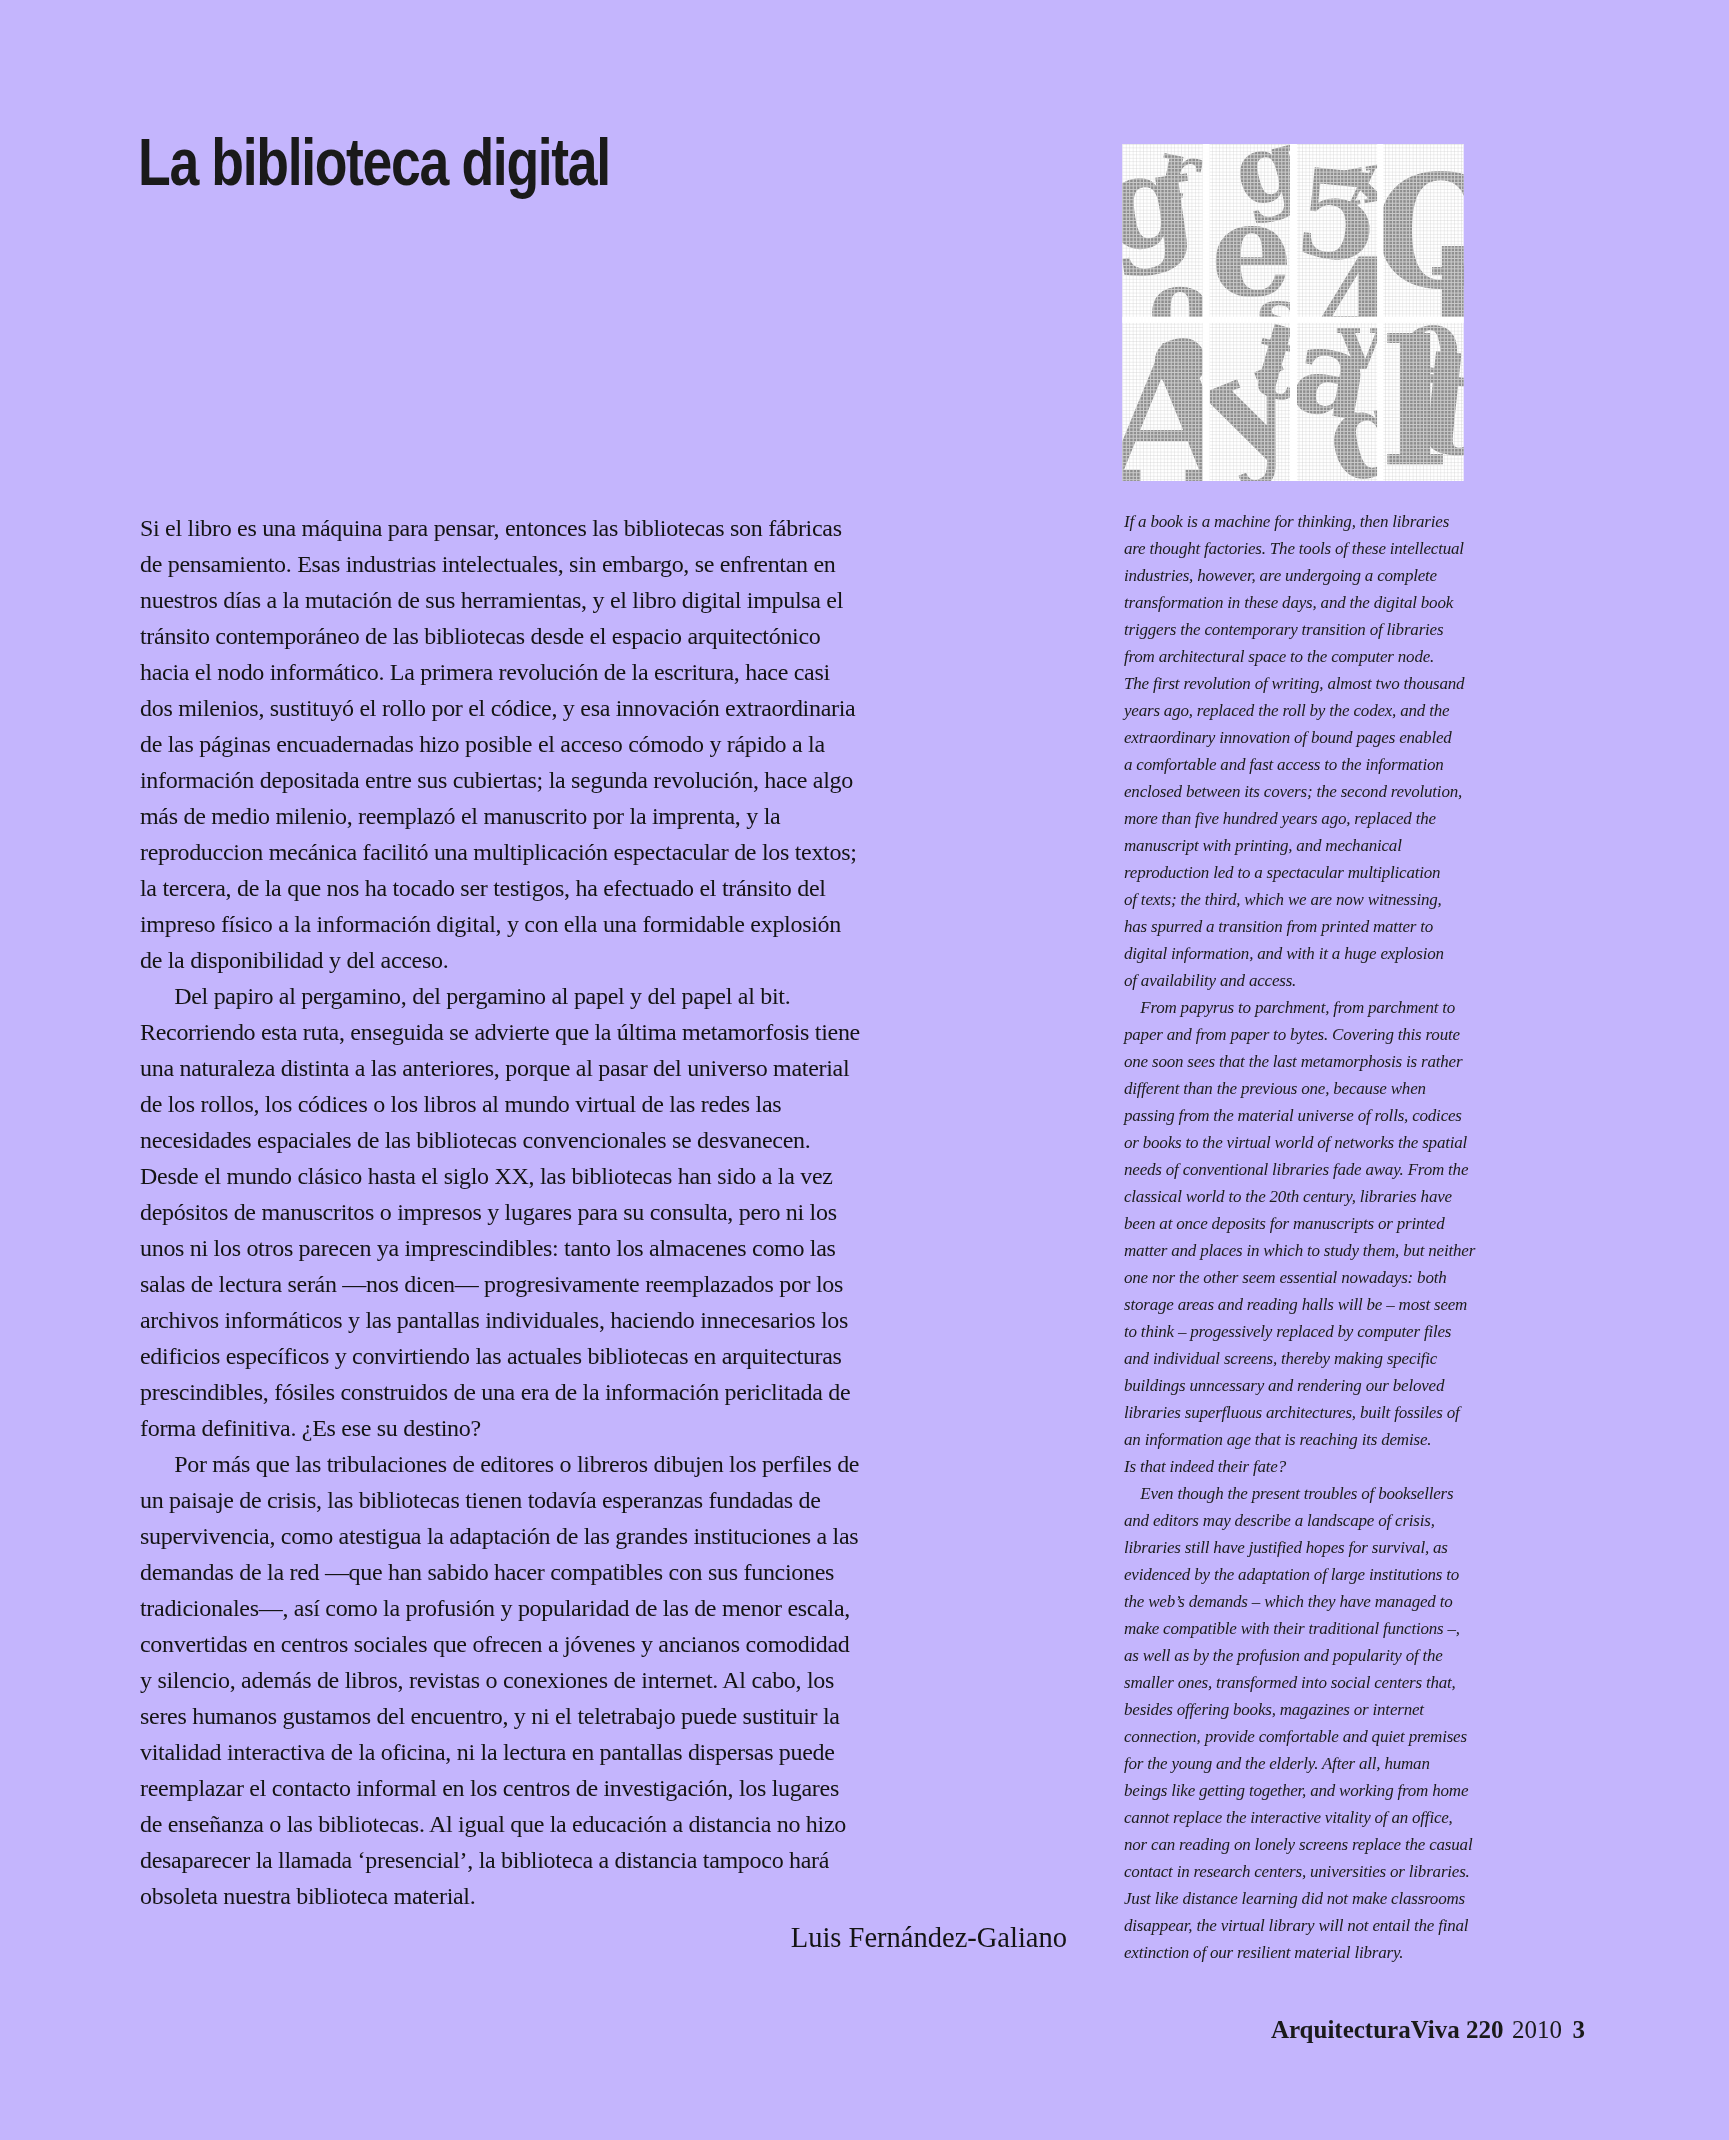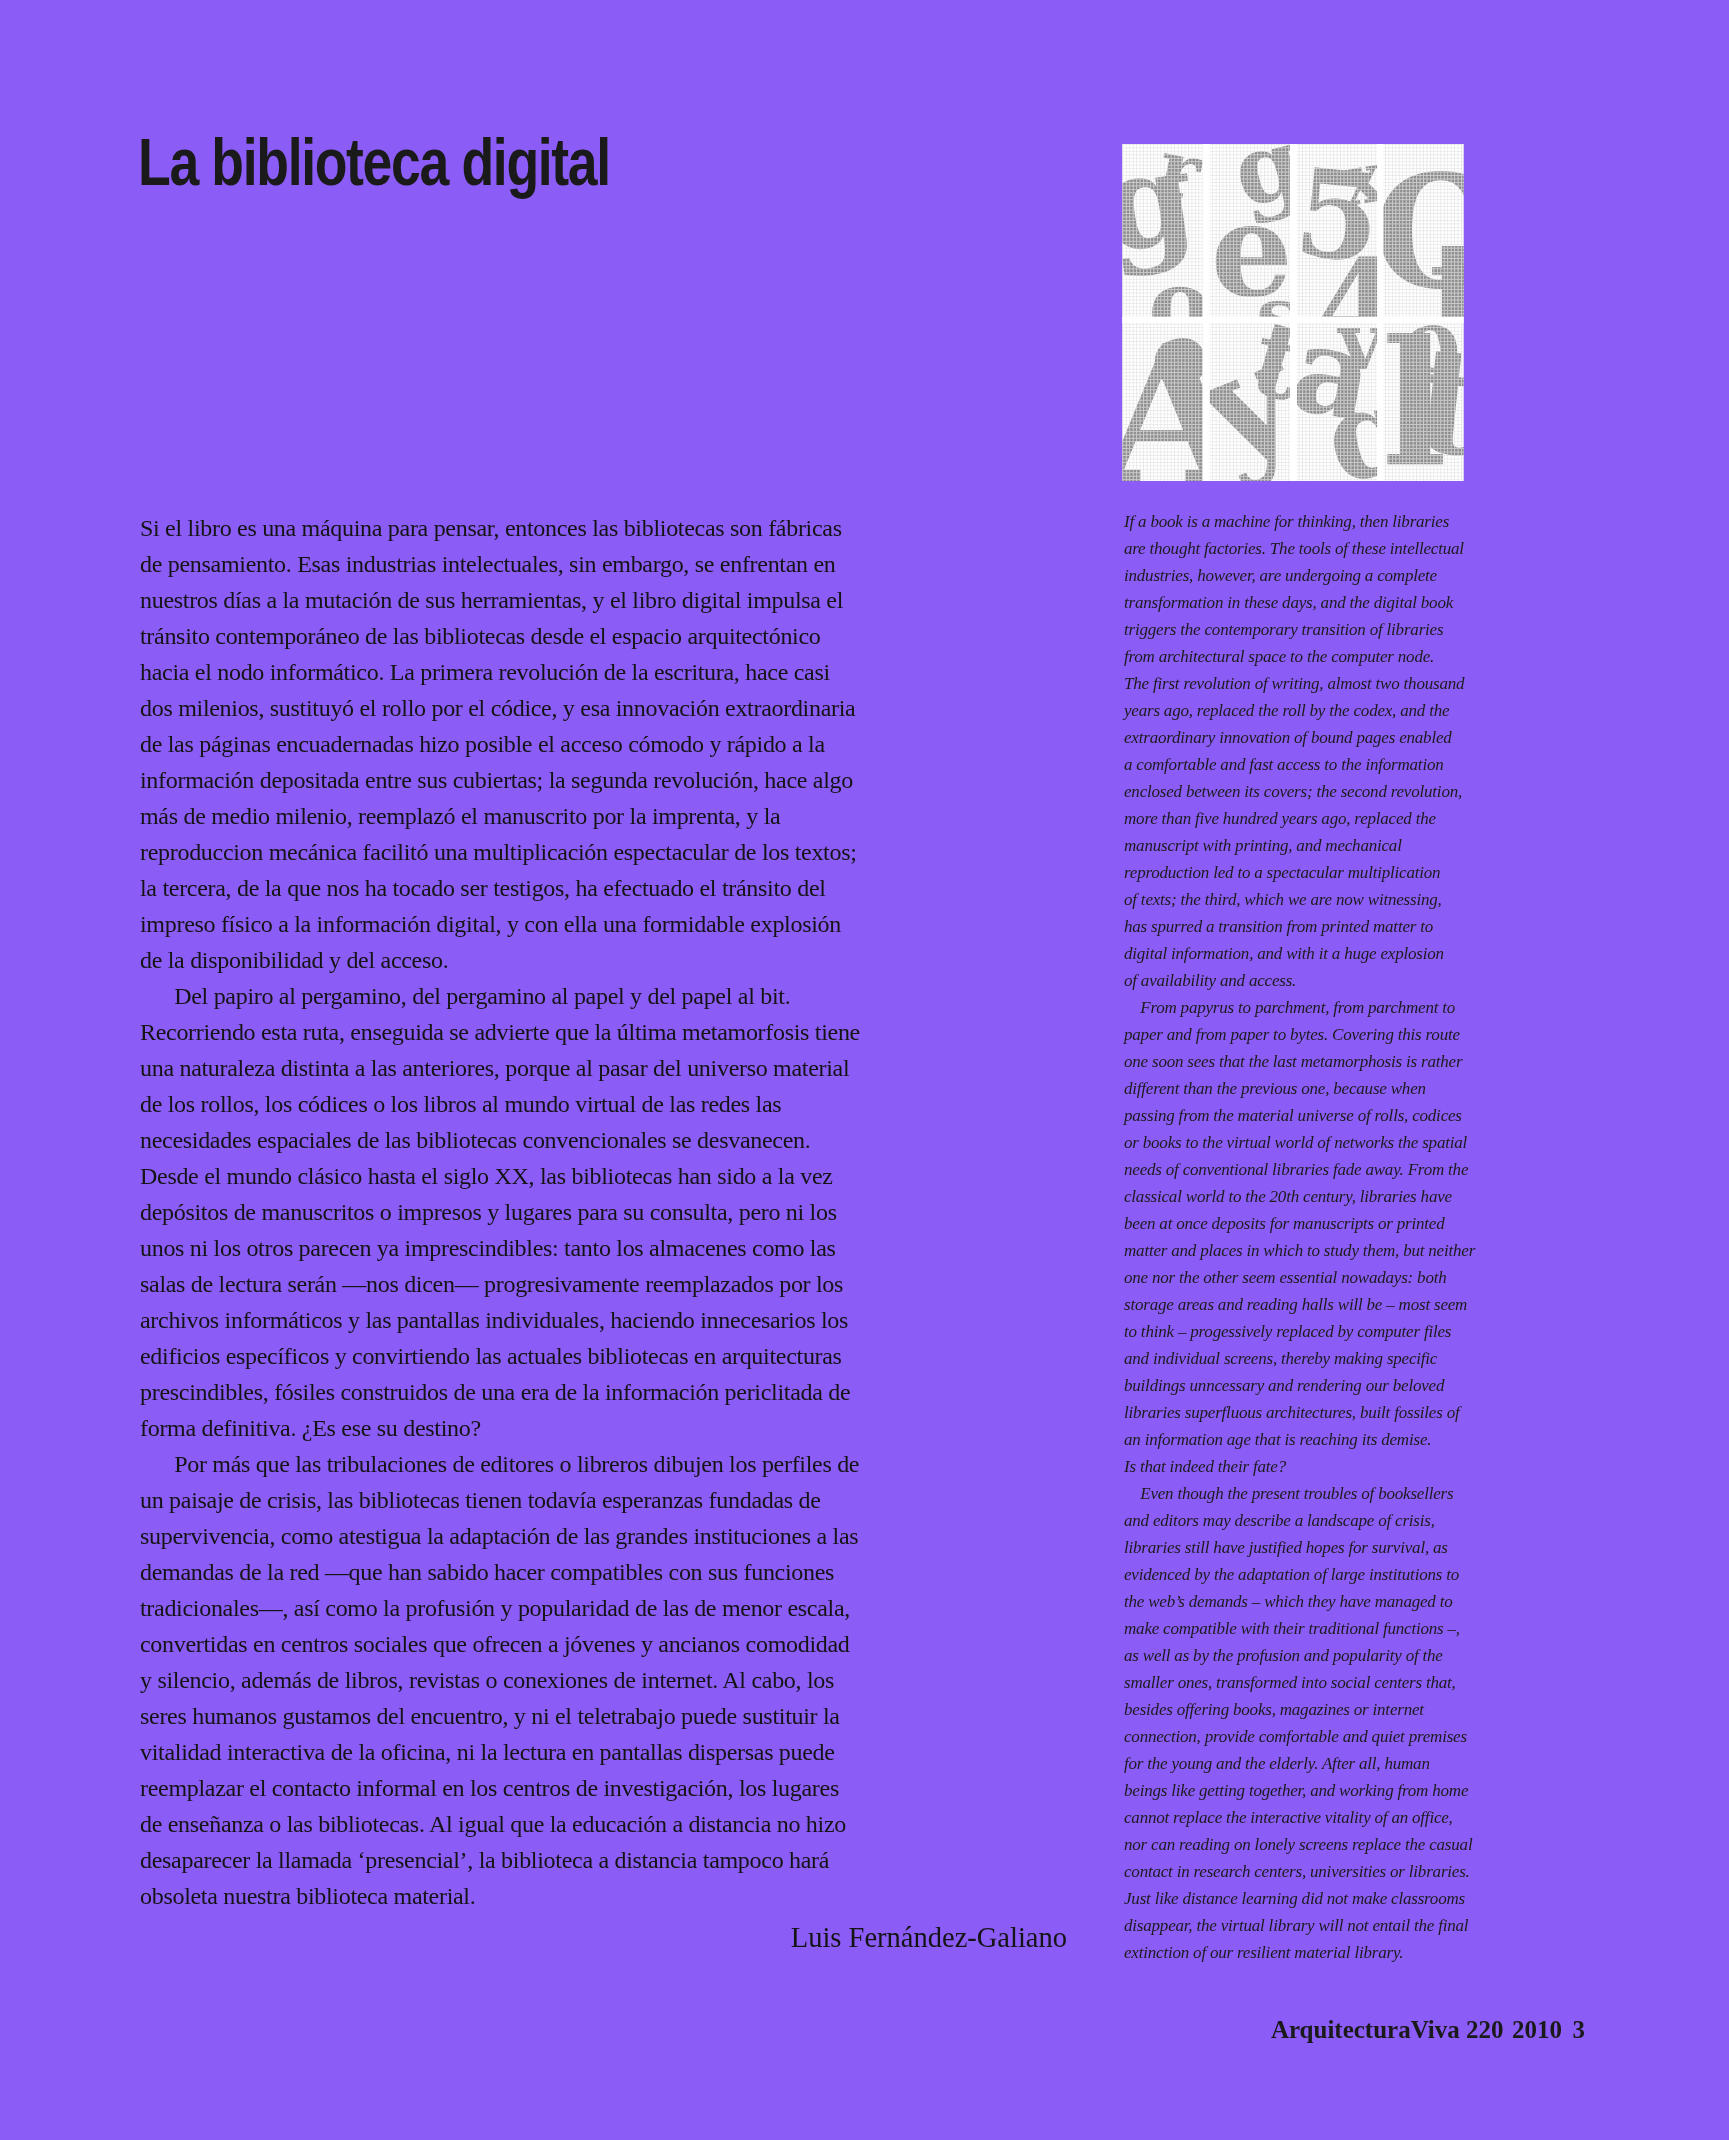--- a/index.html
+++ b/index.html
@@ -1,19 +1,19 @@
 <!DOCTYPE html>
 <html style="font-size:14px"><head>
 <meta charset="utf-8">
 <style>
   html,body{margin:0;padding:0;background:#e8e8e8;}
   .page{
     position:relative;
     width:1729px;height:2140px;
-    background:#8b5cf6;
+    background:#c4b5fd;
     overflow:hidden;
     font-family:"Liberation Serif","DejaVu Serif",serif;
     color:#111111;
   }
   .page-title{
     position:absolute;left:138px;top:128px;margin:0;
     font-family:"Liberation Sans","DejaVu Sans",sans-serif;
     font-weight:bold;
     font-size:67px;line-height:1;
     letter-spacing:-1.7px;
@@ -46,21 +46,21 @@
     font-size:28.5px;line-height:35px;
     color:#141414;
   }
   .footer{
     position:absolute;right:144px;top:2015px;
     font-size:25px;line-height:29px;
     color:#1a1a1a;
     white-space:nowrap;
   }
   .footer .b{font-weight:bold;}
-  .footer .year{font-weight:bold;margin-left:8.6px;}
+  .footer .year{font-weight:normal;margin-left:8.6px;}
   .footer .pg{font-weight:bold;margin-left:10.4px;}
 </style>
 </head>
 <body>
 
 <div class="page">
 
   <h1 class="page-title">La biblioteca digital</h1>
 
   <svg class="artwork" viewBox="0 0 395 390" role="img" aria-label="Halftone collage of enlarged gray letterforms arranged in eight panels">

